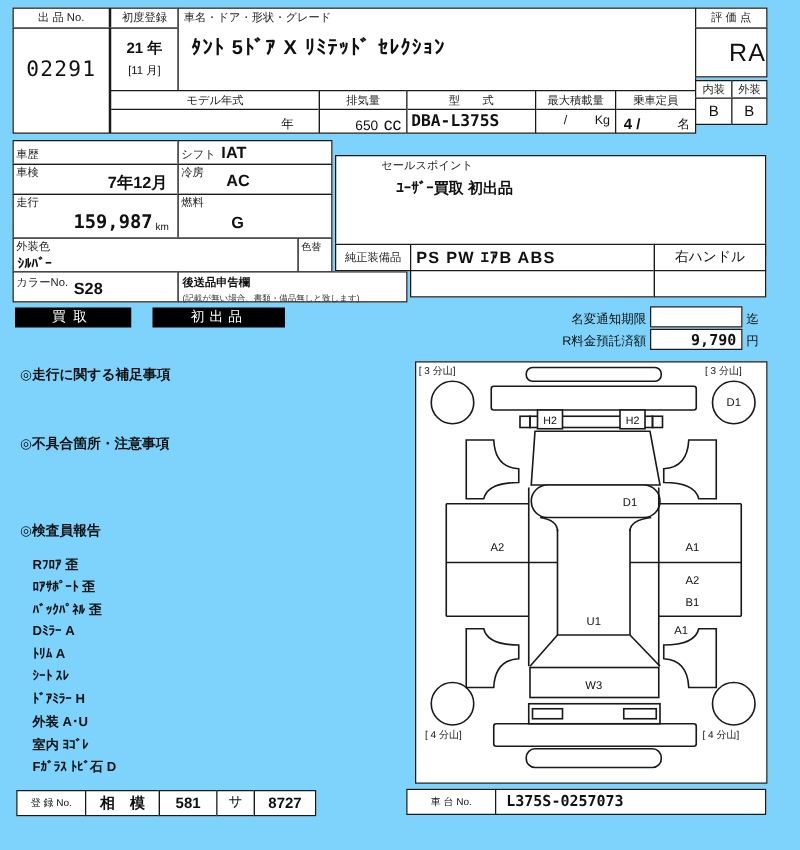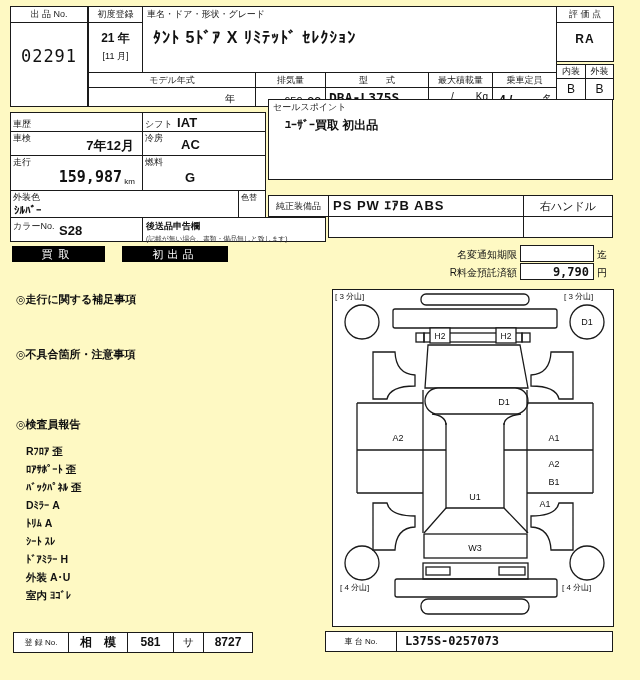--- a/index.html
+++ b/index.html
@@ -1,16 +1,16 @@
 <!DOCTYPE html>
 <html><head>
 <meta charset="utf-8">
 <style>
   html,body{margin:0;padding:0;background:#e8e8e8;}
-  .sheet{position:relative;width:640px;height:680px;background:#fef9c3;
+  .sheet{position:relative;width:640px;height:680px;background:#7dd3fc;
     font-family:"Liberation Sans","DejaVu Sans",sans-serif;color:#111;overflow:hidden;}
   .abs{position:absolute;box-sizing:border-box;}
   .b{border:1px solid #1a1a1a;background:#fff;}
   .lbl{font-size:9px;line-height:11px;color:#222;}
   .lblc{font-size:9px;line-height:11px;text-align:center;color:#222;}
   .mono{font-family:"DejaVu Sans Mono","Liberation Mono",monospace;}
   .big{font-weight:bold;letter-spacing:1px;}
   .badge{background:#000;color:#fff;text-align:center;font-size:11px;line-height:16px;letter-spacing:6px;}
   .cell{position:absolute;box-sizing:border-box;border:1px solid #1a1a1a;background:#fff;}
   .note{font-size:11px;font-weight:bold;}
@@ -67,21 +67,21 @@
     <div class="lblc" style="margin-top:2px;">乗車定員</div>
     <div style="position:absolute;left:0;right:0;top:14px;border-top:1px solid #1a1a1a;"></div>
     <div style="margin-top:4px;">
       <span style="font-size:12px;font-weight:bold;margin-left:6px;">4 /</span>
       <span style="font-size:10px;float:right;margin:2px 4px 0 0;">名</span>
     </div>
   </div>
 
   <div class="abs b lblc" style="left:556px;top:6px;width:58px;height:17px;line-height:15px;">評 価 点</div>
   <div class="abs b" style="left:556px;top:22px;width:58px;height:40px;">
-    <div style="font-size:12px;font-weight:bold;text-align:center;margin-top:9px;letter-spacing:1px;">RA</div>
+    <div style="font-size:20px;font-weight:normal;text-align:right;margin-top:9px;letter-spacing:1px;">RA</div>
   </div>
   <div class="abs b lblc" style="left:556px;top:64px;width:30px;height:28px;line-height:13px;">内装</div>
   <div class="abs b lblc" style="left:585px;top:64px;width:29px;height:15px;line-height:13px;">外装</div>
   <div class="abs b" style="left:556px;top:78px;width:30px;height:22px;font-size:12px;text-align:center;line-height:20px;">B</div>
   <div class="abs b" style="left:585px;top:78px;width:29px;height:22px;font-size:12px;text-align:center;line-height:20px;">B</div>
 
   <div class="abs b" style="left:10px;top:112px;width:133px;height:20px;">
     <span class="lbl" style="margin-left:2px;">車歴</span>
   </div>
   <div class="abs b" style="left:142px;top:112px;width:124px;height:20px;">
@@ -118,21 +118,21 @@
 
   <div class="abs b" style="left:10px;top:217px;width:133px;height:25px;">
     <span class="lbl" style="position:absolute;left:2px;top:3px;">カラーNo.</span>
     <span style="position:absolute;left:48px;top:5px;font-size:13px;font-weight:bold;">S28</span>
   </div>
   <div class="abs b" style="left:142px;top:217px;width:184px;height:25px;">
     <div style="font-size:9px;font-weight:bold;margin:2px 0 0 3px;">後送品申告欄</div>
     <div style="font-size:6.8px;margin:1px 0 0 3px;color:#333;">(記載が無い場合、書類・備品無しと致します)</div>
   </div>
 
-  <div class="abs b" style="left:268px;top:99px;width:345px;height:81px;">
+  <div class="abs b" style="left:268px;top:124px;width:345px;height:81px;padding-left:32px;">
     <div class="lbl" style="margin:2px 0 0 4px;">セールスポイント</div>
     <div style="font-size:12px;font-weight:bold;margin:4px 0 0 16px;">ﾕｰｻﾞｰ買取 初出品</div>
   </div>
 
   <div class="abs b" style="left:268px;top:195px;width:256px;height:22px;">
     <div class="lblc" style="position:absolute;left:0;top:0;width:59px;height:100%;line-height:20px;border-right:1px solid #1a1a1a;">純正装備品</div>
     <div style="position:absolute;left:64px;top:2px;font-size:13px;font-weight:bold;letter-spacing:1px;">PS PW ｴｱB ABS</div>
   </div>
   <div class="abs b" style="left:523px;top:195px;width:90px;height:22px;text-align:center;font-size:11px;line-height:20px;">右ハンドル</div>
   <div class="abs b" style="left:328px;top:216px;width:196px;height:22px;"></div>
@@ -157,20 +157,21 @@
   <div class="abs" id="inspector-list" style="left:26px;top:445px;width:230px;font-size:10.5px;font-weight:bold;">
       <div style="height: 18px;">Rﾌﾛｱ 歪</div>
       <div style="height: 18px;">ﾛｱｻﾎﾟｰﾄ 歪</div>
       <div style="height: 18px;">ﾊﾞｯｸﾊﾟﾈﾙ 歪</div>
       <div style="height: 18px;">Dﾐﾗｰ A</div>
       <div style="height: 18px;">ﾄﾘﾑ A</div>
       <div style="height: 18px;">ｼｰﾄ ｽﾚ</div>
       <div style="height: 18px;">ﾄﾞｱﾐﾗｰ H</div>
       <div style="height: 18px;">外装 A･U</div>
       <div style="height: 18px;">室内 ﾖｺﾞﾚ</div>
+      <div style="height: 18px;">Fｶﾞﾗｽ ﾄﾋﾞ石 D</div>
     </div>
 
   <div class="abs b" style="left:332px;top:289px;width:282px;height:338px;">
     <svg id="car-svg" width="280" height="336" viewBox="0 0 280 336">
       <g fill="none" stroke="#1a1a1a" stroke-width="1.3">
 
         <circle cx="29" cy="32" r="17" fill="#fff"></circle>
         <circle cx="254" cy="32" r="17" fill="#fff"></circle>
         <circle cx="29" cy="273" r="17" fill="#fff"></circle>
         <circle cx="254" cy="273" r="17" fill="#fff"></circle>

